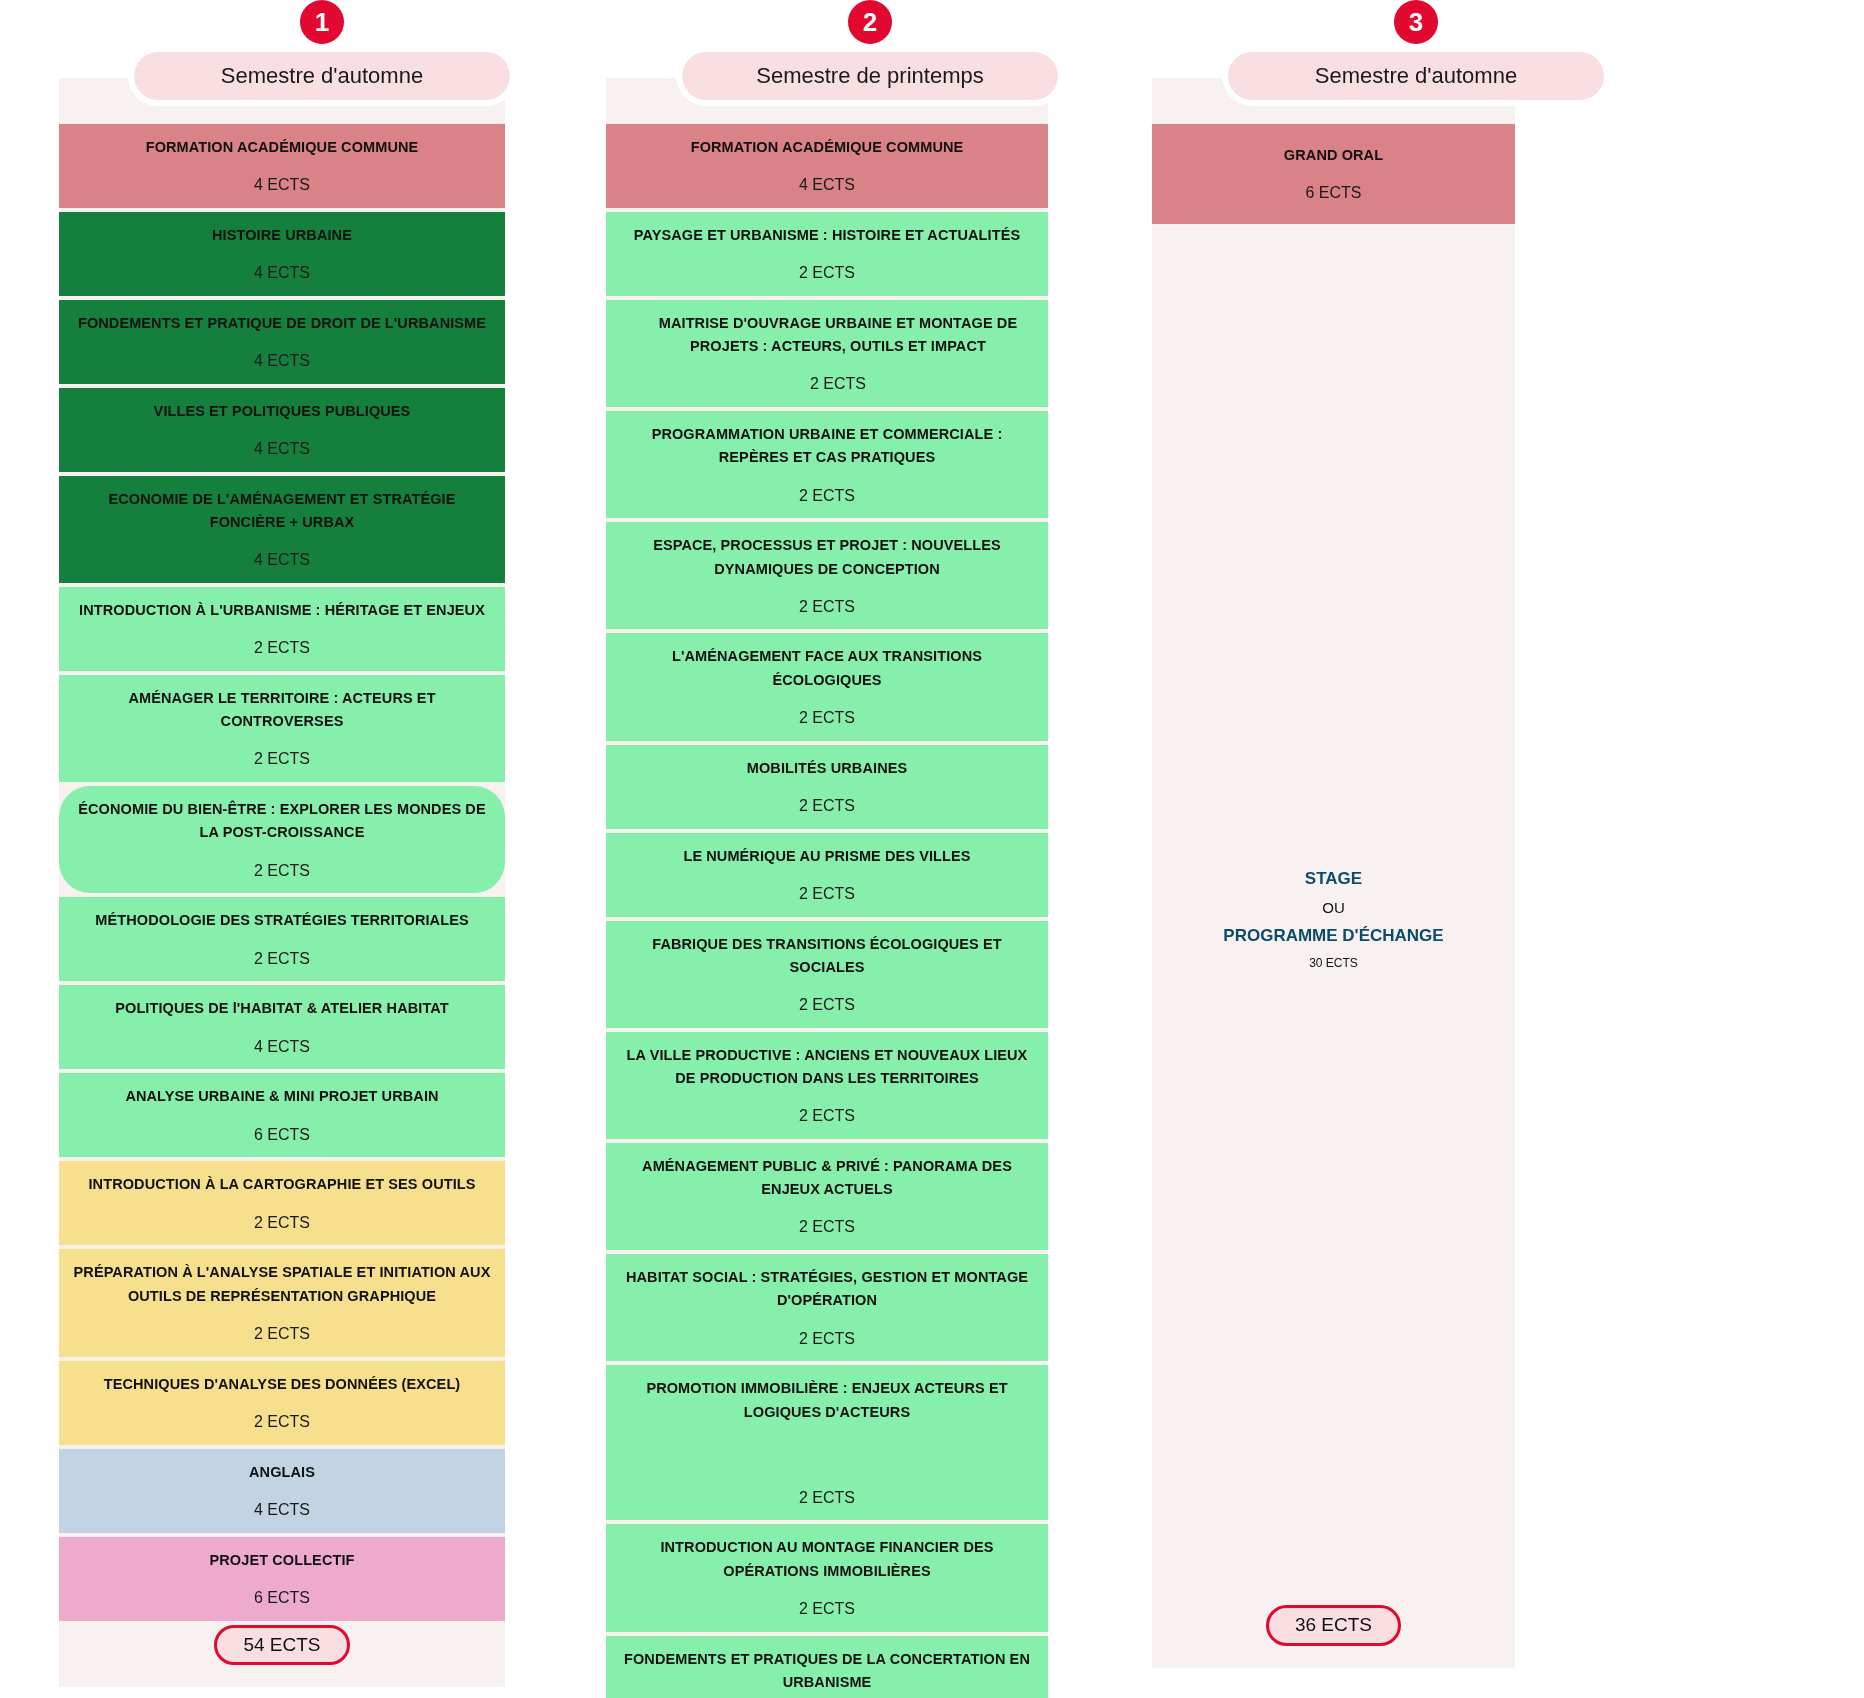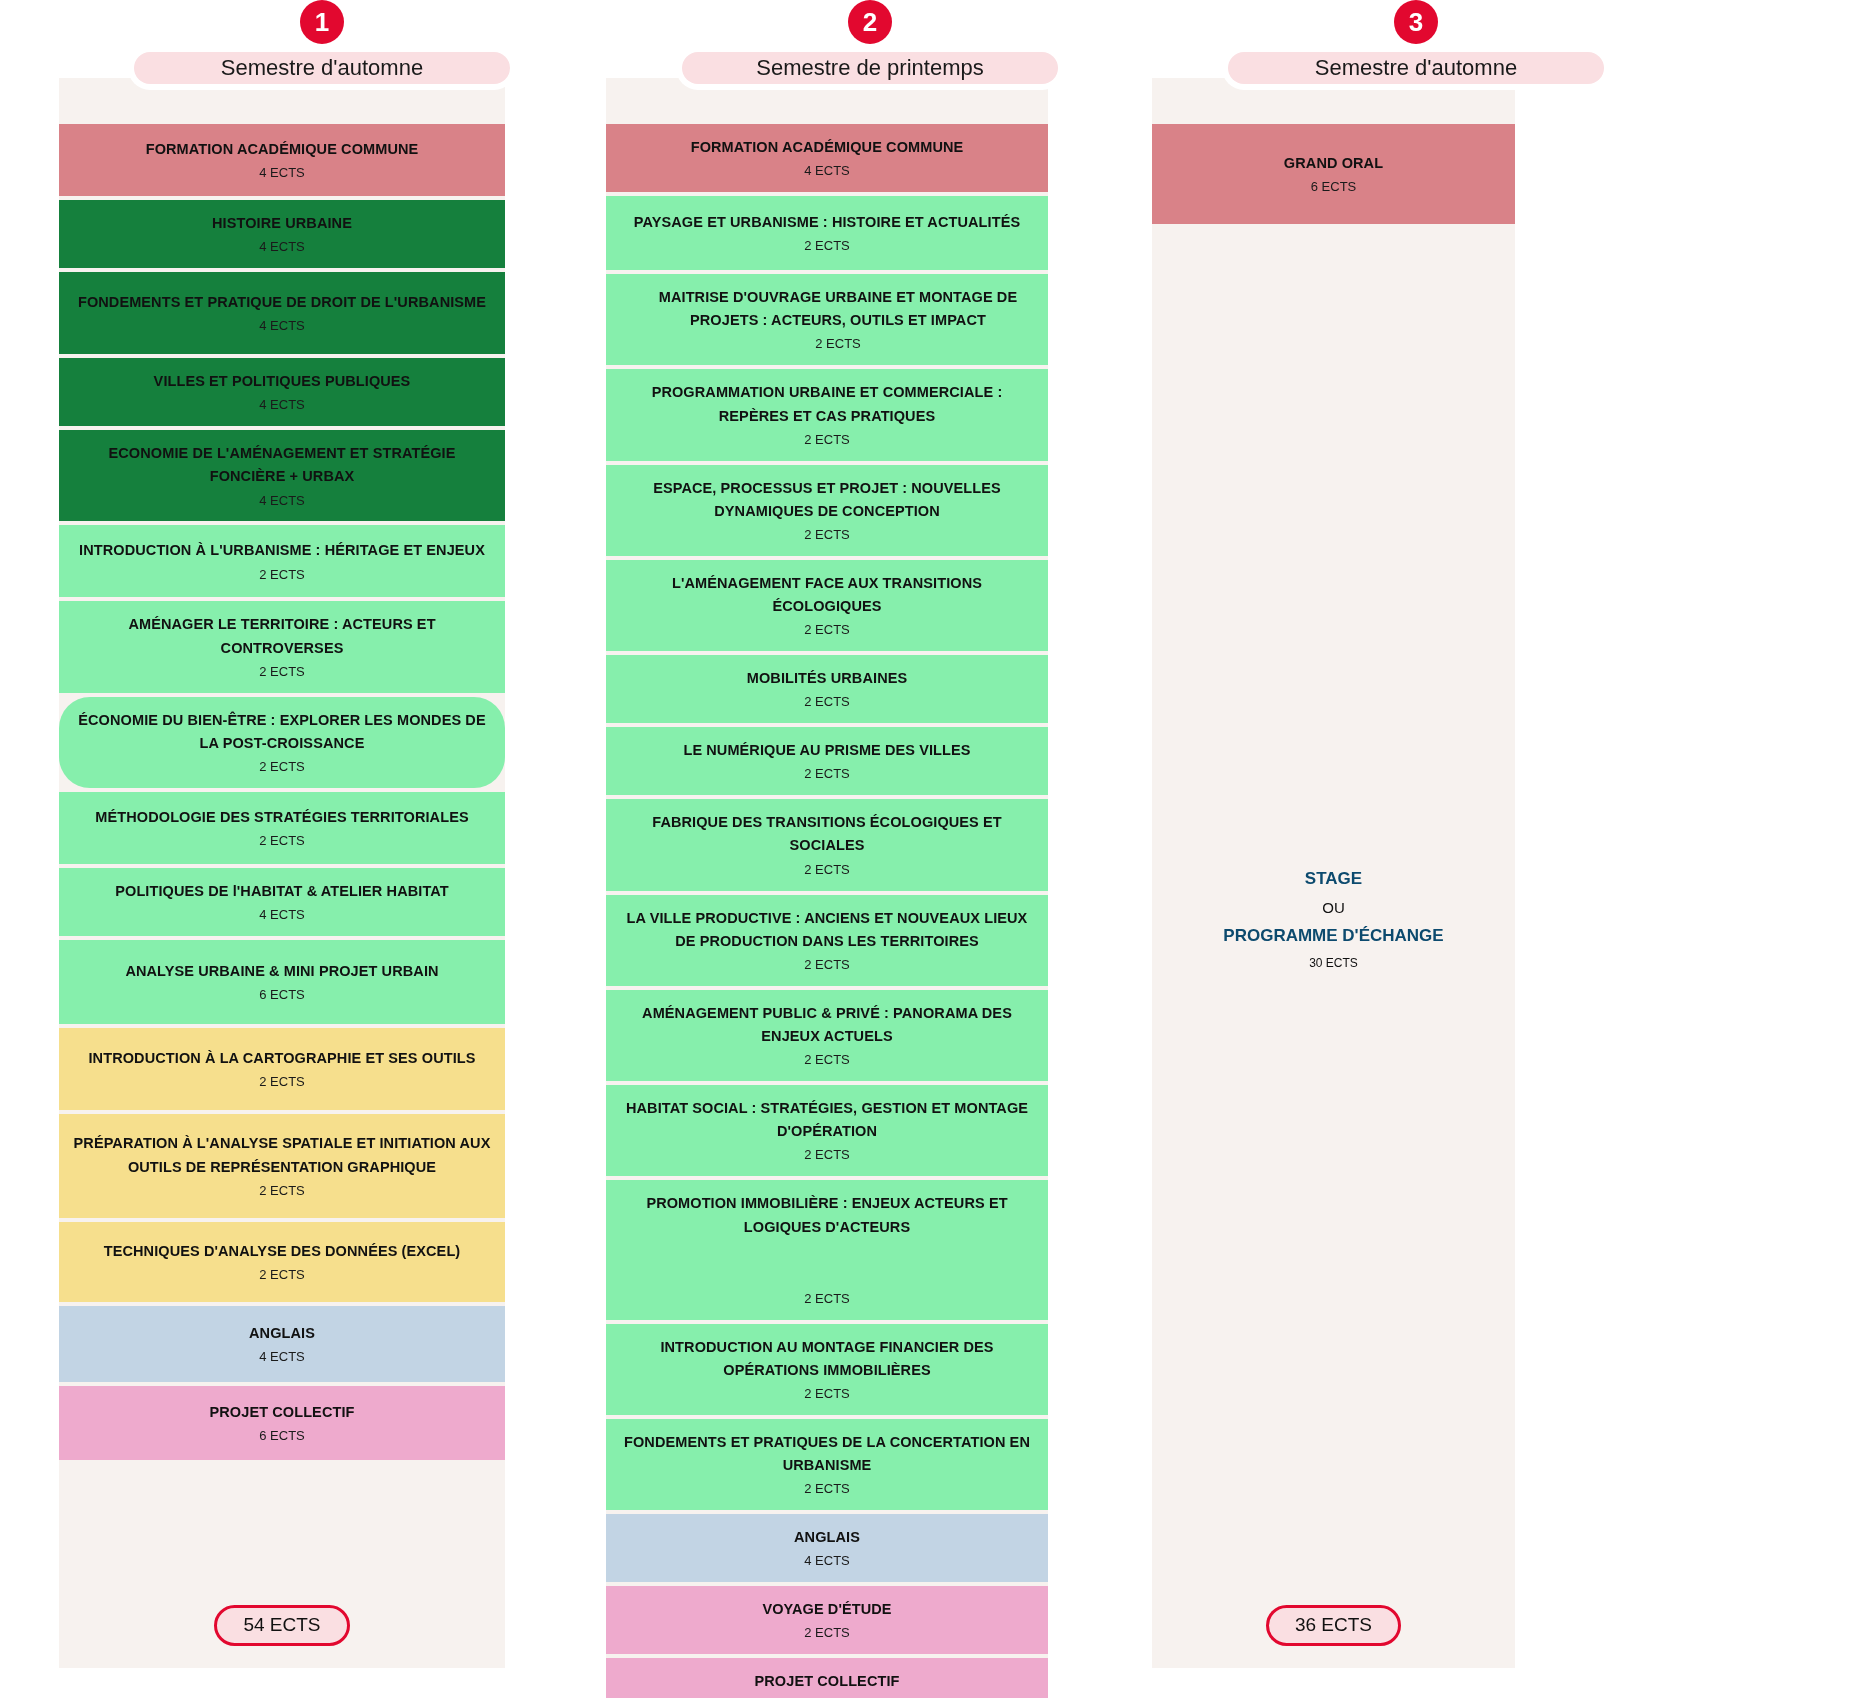--- a/index.html
+++ b/index.html
@@ -41,21 +41,21 @@
     z-index: 5;
     box-shadow: 0 0 0 5px #ffffff;
   }
 
   
   .semester-pill {
     position: absolute;
     top: 30px; left: 50%;
     transform: translateX(-50%);
     width: 376px;
-    height: 32px;
+    height: 48px;
     border-radius: 26px;
     background: #fadfe2;
     color: #1a1a1a;
     font-size: 22px;
     display: flex;
     align-items: center;
     justify-content: center;
     z-index: 4;
     box-shadow: 0 0 0 6px #ffffff;
   }
@@ -86,23 +86,23 @@
     justify-content: center;
   }
   .course .title {
     font-size: 14.5px;
     font-weight: bold;
     color: #111111;
     line-height: 1.6;
     letter-spacing: 0.1px;
   }
   .course .ects {
-    font-size: 13px;
+    font-size: 16px;
     color: #1a1a1a;
-    margin-top: 4px;
+    margin-top: 16px;
     line-height: 1.3;
   }
 
   
   .c-red    { background: #d98288; }
   .c-purple { background: #15803d; }
   .c-green  { background: #86efac; }
   .c-yellow { background: #f6df8d; }
   .c-blue   { background: #c2d4e4; }
   .c-pink   { background: #eeaacd; }

